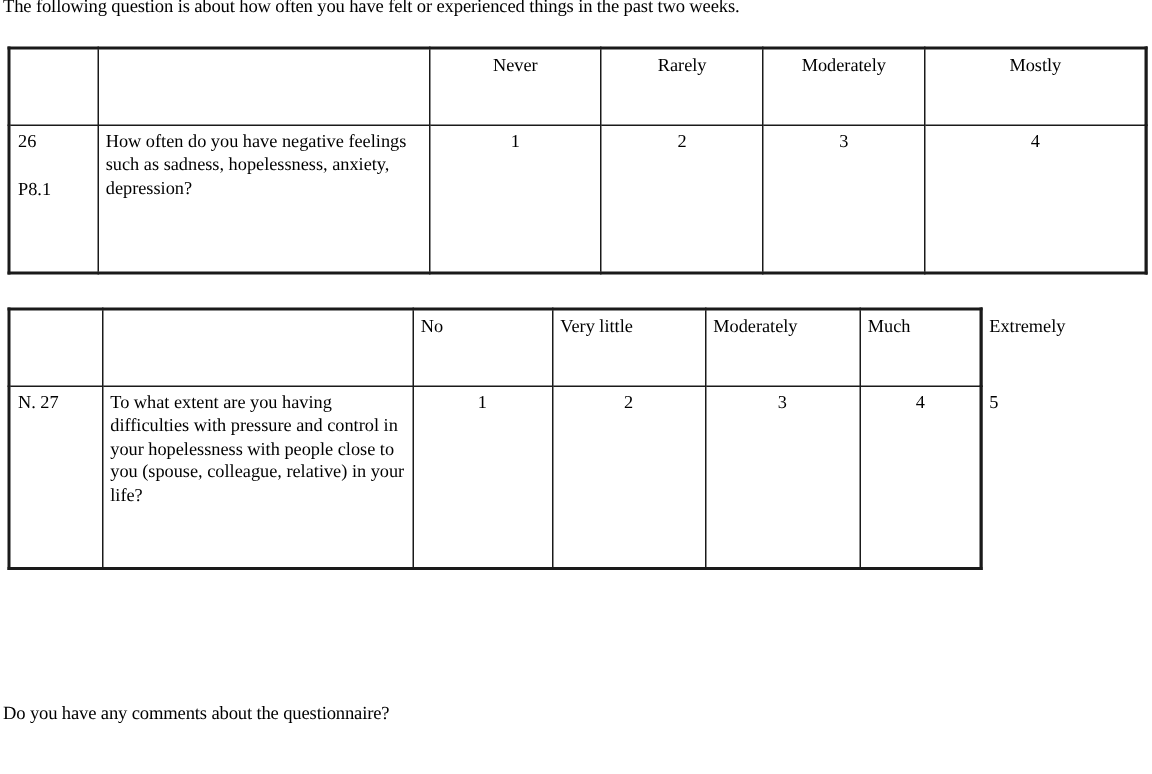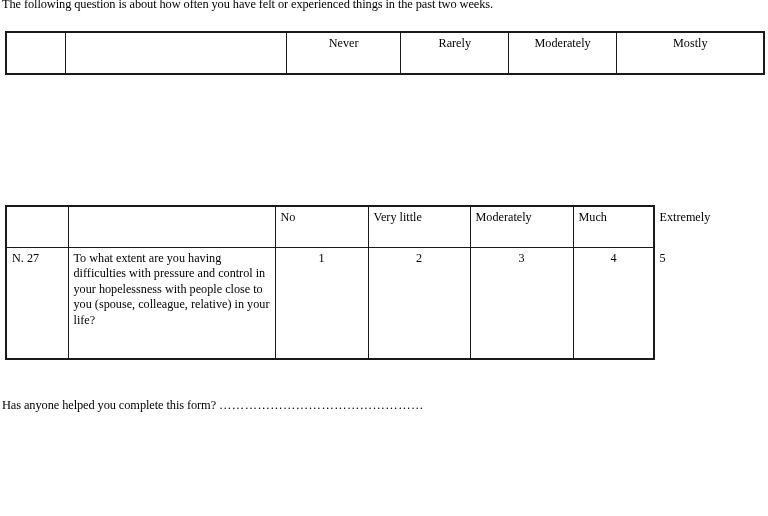--- a/index.html
+++ b/index.html
@@ -38,21 +38,21 @@
     position: absolute;
     border-collapse: collapse;
     table-layout: fixed;
     background: #ffffff;
     border: 2.5px solid #1a1a1a;
     font-size: 12.2px;
   }
   .qtable td {
     border: 1px solid #1a1a1a;
     vertical-align: top;
-    padding: 3px 5px 2px 5px;
+    padding: 3px 5px 12px 5px;
     line-height: 15.4px;
   }
 
   #table-1 {
     left: 5px;
     top: 31px;
     width: 760px;
   }
   #table-2 {
     left: 5px;
@@ -115,20 +115,32 @@
     <tbody>
       <tr class="hdr-row">
         <td></td>
         <td></td>
         <td class="hdr-center">Never</td>
         <td class="hdr-center">Rarely</td>
         <td class="hdr-center">Moderately</td>
         <td class="hdr-center">Mostly</td>
         <td class="hdr-center">Always</td>
       </tr>
+      <tr class="row-1">
+        <td class="idcell">
+          <span>26</span>
+          <span class="sub">P8.1</span>
+        </td>
+        <td class="qtext">How often do you have negative feelings such as sadness, hopelessness, anxiety, depression?</td>
+        <td class="num">1</td>
+        <td class="num">2</td>
+        <td class="num">3</td>
+        <td class="num">4</td>
+        <td class="num">5</td>
+      </tr>
     </tbody>
   </table>
 
   <table class="qtable t2" id="table-2">
     <colgroup>
       <col class="h-blank-id">
       <col class="h-blank-q">
       <col style="width:93px">
       <col style="width:102px">
       <col style="width:103px">
@@ -152,20 +164,18 @@
         <td class="qtext">To what extent are you having difficulties with pressure and control in your hopelessness with people close to you (spouse, colleague, relative) in your life?</td>
         <td class="num">1</td>
         <td class="num">2</td>
         <td class="num">3</td>
         <td class="num">4</td>
         <td class="num">5</td>
       </tr>
     </tbody>
   </table>
 
-  <div class="closing" id="line-helped">
-    <span>Has anyone helped you complete this form? </span><span class="leader">…………………………………………</span>
-  </div>
 
 
+  <div class="closing" id="line-comments">Do you have any comments about the questionnaire?</div>
 
 
 </div>
 
 </body></html>

